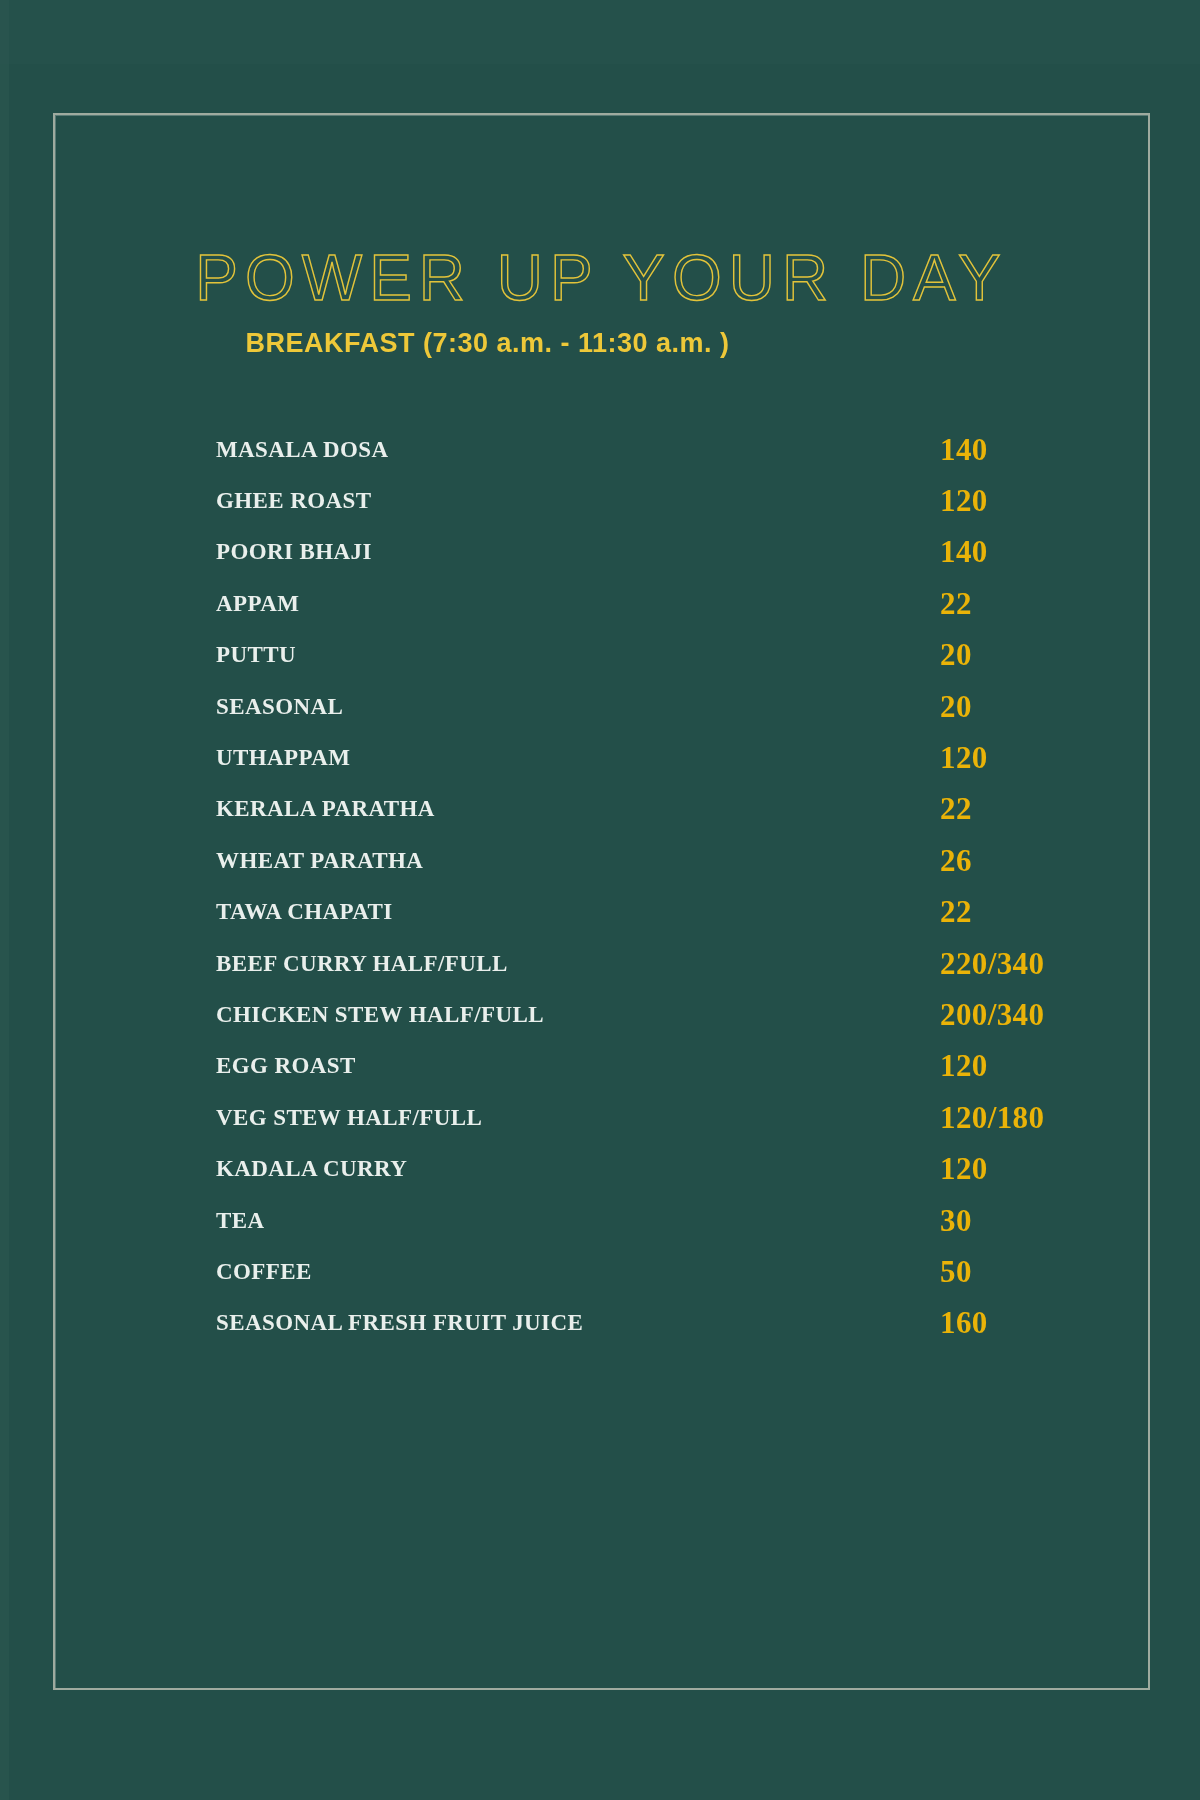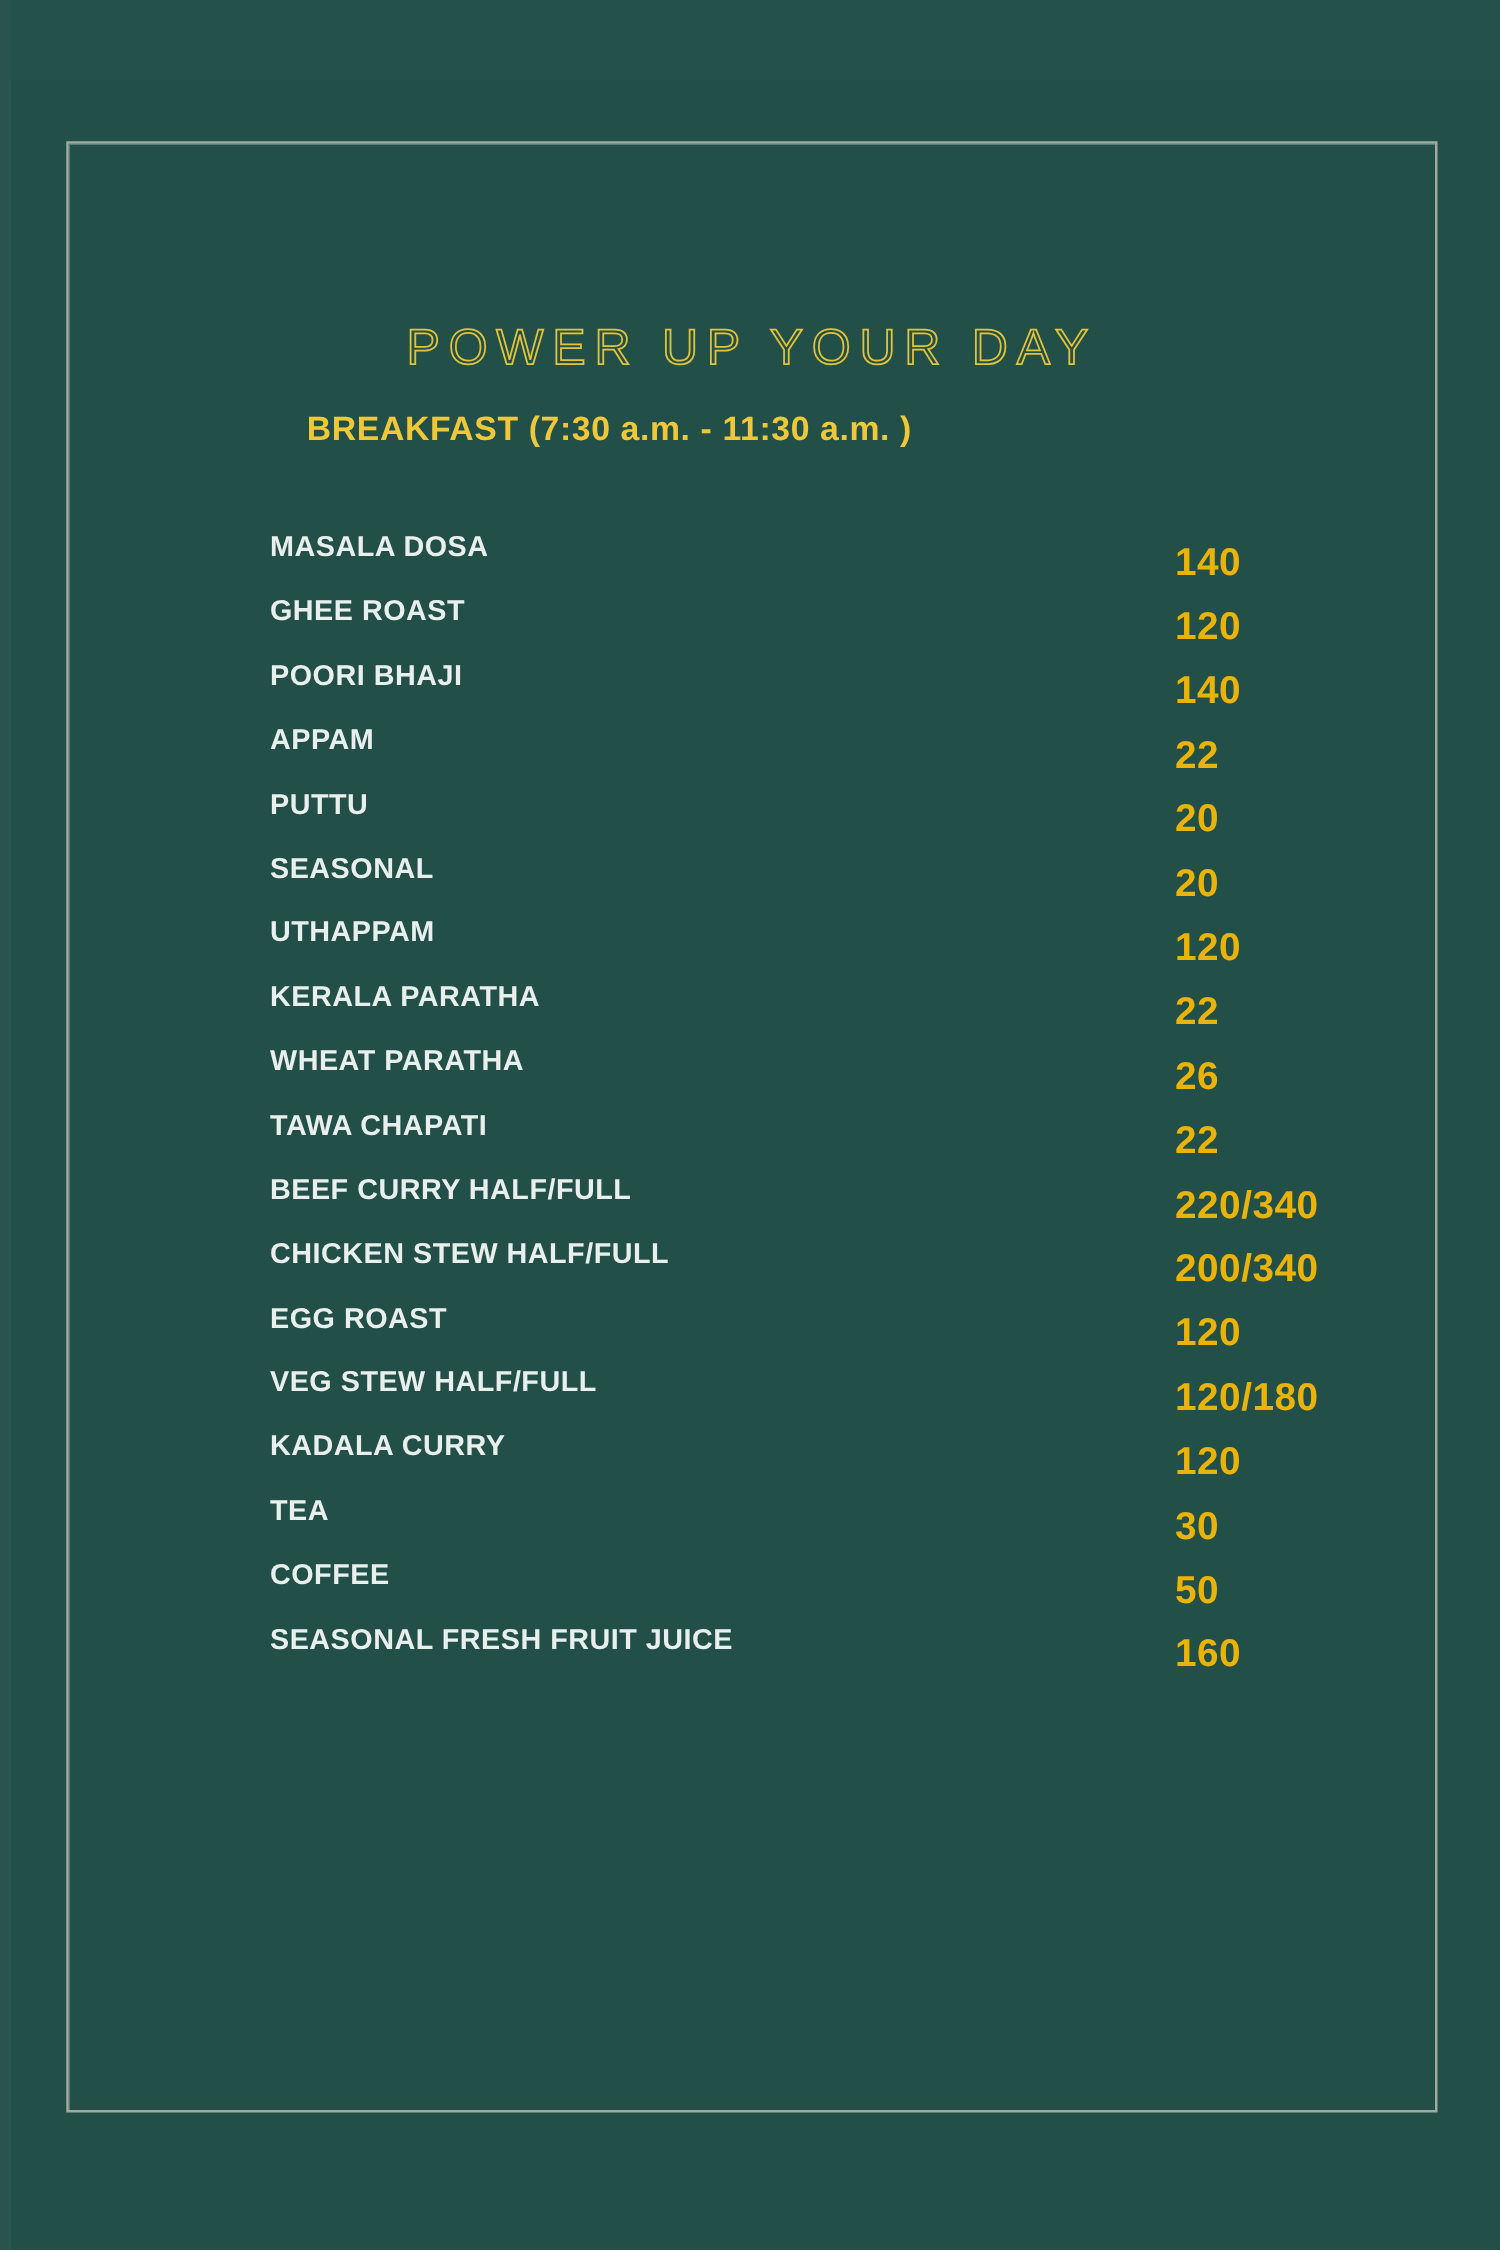--- a/index.html
+++ b/index.html
@@ -38,21 +38,21 @@
     height: 1573px;
     border: 2px solid #9fab9f;
     box-shadow: inset 1px 1px 0 rgba(255,255,255,0.25);
   }
   .title {
     position: absolute;
     left: 53px;
     top: 252px;
     width: 1097px;
     text-align: center;
-    font-size: 40px;
+    font-size: 64px;
     line-height: 52px;
     font-weight: 400;
     letter-spacing: 7px;
     color: transparent;
     -webkit-text-stroke: 1.4px #e2c33a;
     white-space: nowrap;
   }
   @supports not (-webkit-text-stroke: 1px black) {
     .title { color: #e2c33a; }
   }
@@ -71,20 +71,22 @@
   .menu-list {
     position: absolute;
     left: 216px;
     top: 424px;
     width: 840px;
   }
   .menu-row {
     position: relative;
     height: 51.4px;
     display: flex;
+    align-items: center;
+    font-family: Liberation Serif, serif;
   }
   .item-name {
     font-size: 23px;
     font-weight: bold;
     letter-spacing: 0.4px;
     color: #e9efec;
   }
   .item-price {
     position: absolute;
     left: 724px;

